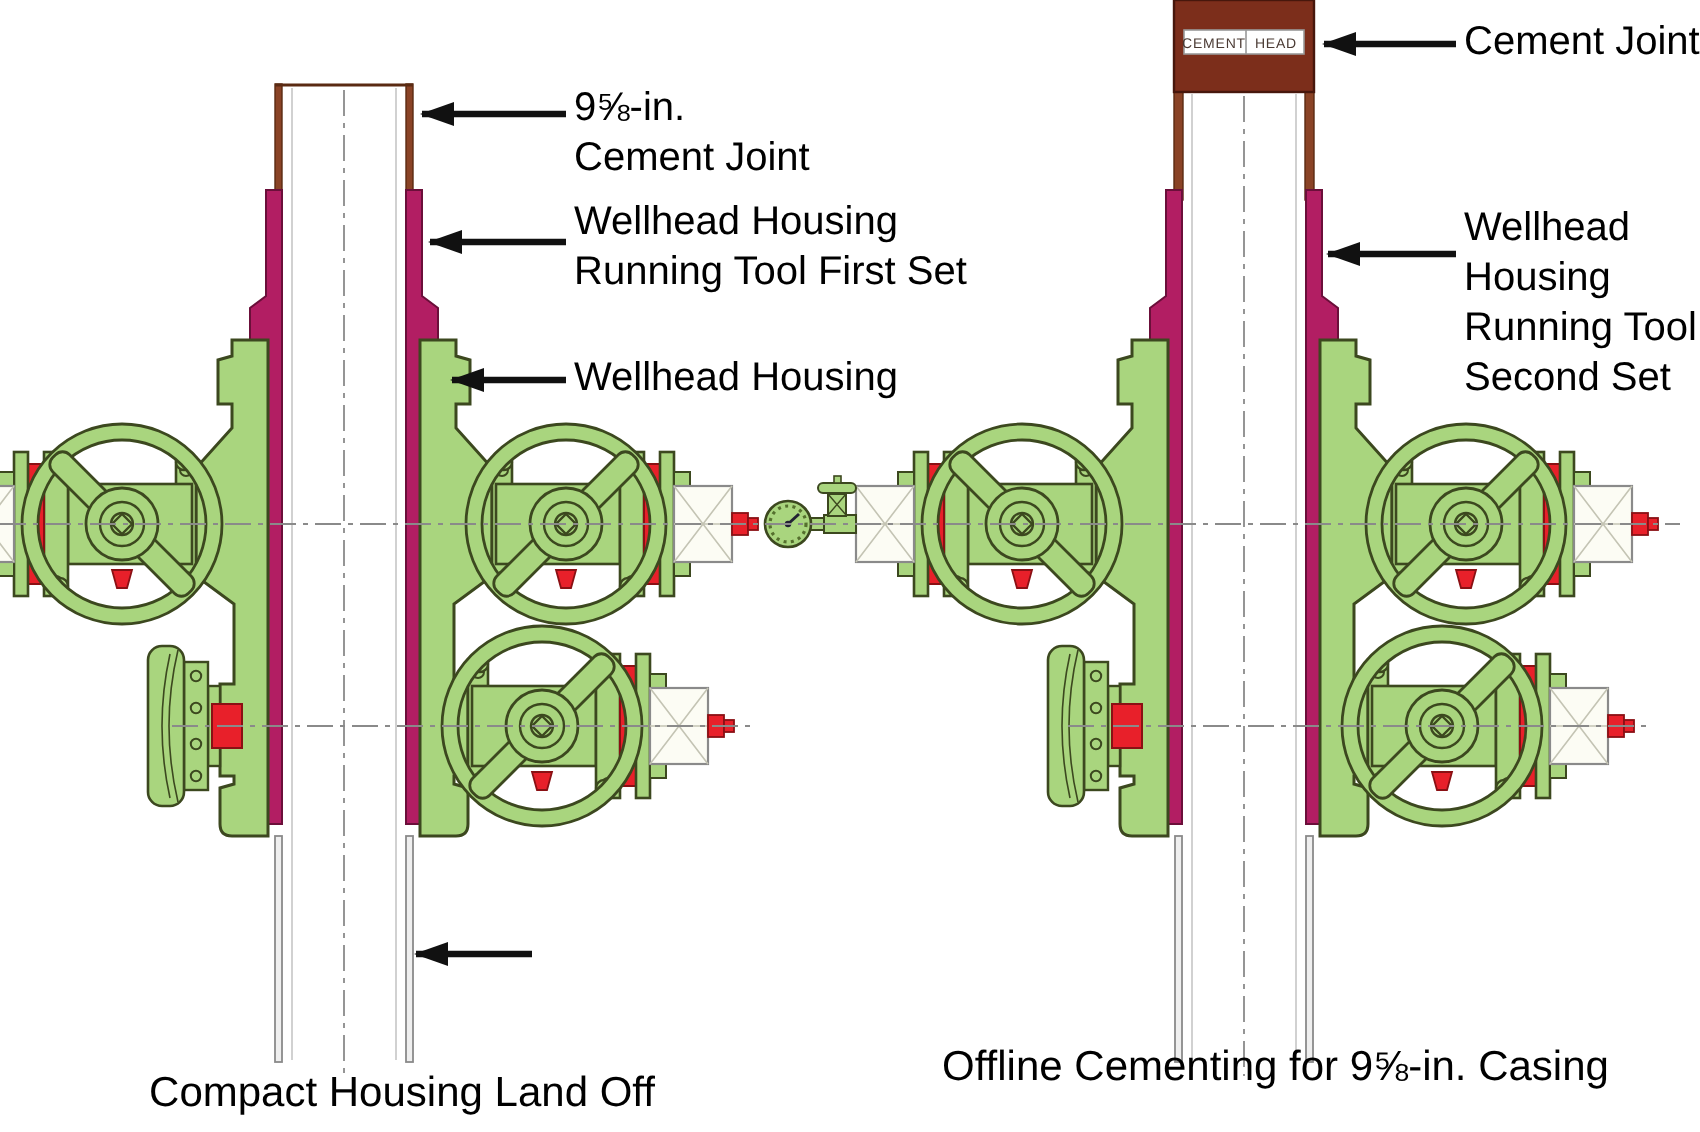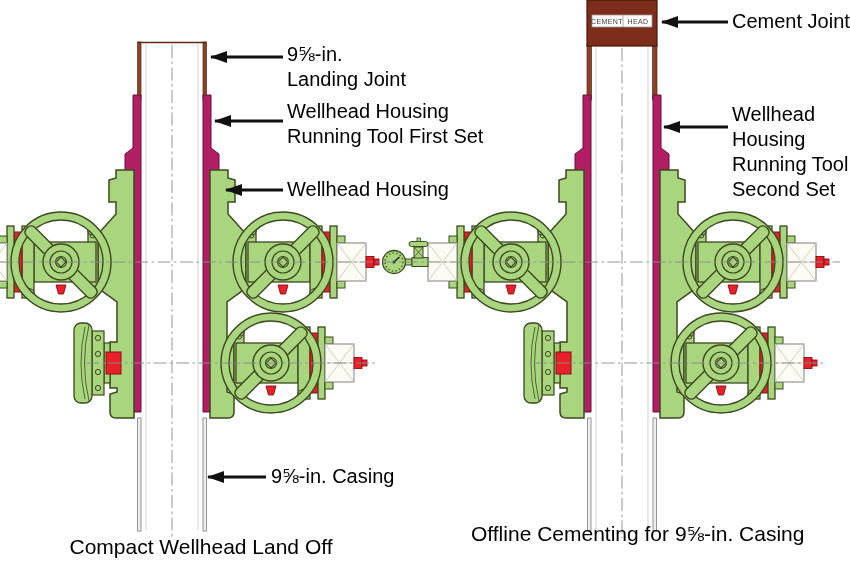--- a/index.html
+++ b/index.html
@@ -170,25 +170,24 @@
     <line x1="283" y1="57" x2="211" y2="57" marker-end="url(#ah)"></line>
     <line x1="283" y1="121" x2="215" y2="121" marker-end="url(#ah)"></line>
     <line x1="283" y1="190" x2="226" y2="190" marker-end="url(#ah)"></line>
     <line x1="266" y1="477" x2="208" y2="477" marker-end="url(#ah)"></line>
     <line x1="728" y1="22" x2="662" y2="22" marker-end="url(#ah)"></line>
     <line x1="728" y1="127" x2="664" y2="127" marker-end="url(#ah)"></line>
   </g>
 </svg>
 
   <div class="lbl" style="left:287px;top:42px;">9⅝-in.
-Landing Joint</div>
+Cement Joint</div>
   <div class="lbl" style="left:287px;top:99px;">Wellhead Housing
 Running Tool First Set</div>
   <div class="lbl" style="left:287px;top:177px;">Wellhead Housing</div>
-  <div class="lbl" style="left:271px;top:464px;">9⅝-in. Casing</div>
   <div class="lbl" style="left:732px;top:9px;">Cement Joint</div>
   <div class="lbl" style="left:732px;top:102px;">Wellhead Housing
 Running Tool
 Second Set</div>
 
-  <div class="caption center" style="left:40px;top:535px;width:322px;">Compact Wellhead Land Off</div>
+  <div class="caption center" style="left:40px;top:535px;width:322px;">Compact Housing Land Off</div>
   <div class="caption" style="left:471px;top:522px;">Offline Cementing for 9⅝-in. Casing</div>
 </div>
 
 </body></html>

